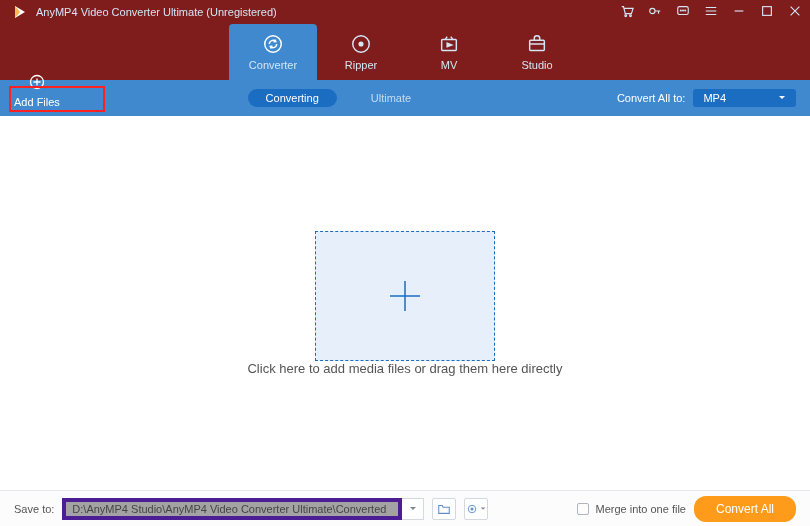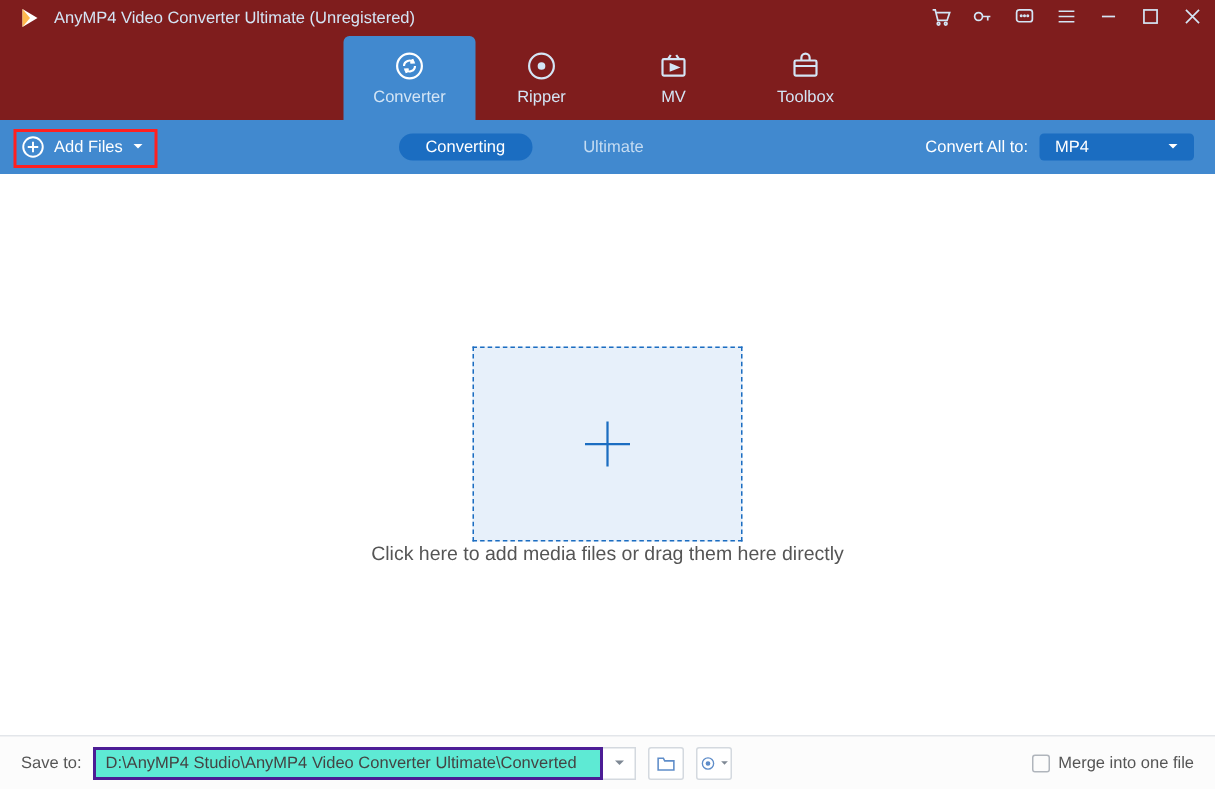--- a/index.html
+++ b/index.html
@@ -24,21 +24,21 @@
 .tab.active { background: #1b6dc1; color: #fff; }
 
 .convert-all { display: flex; align-items: center; gap: 8px; }
 .format-select { background: #1b6dc1; padding: 3px 10px; border-radius: 3px; display: flex; align-items: center; gap: 52px; cursor: pointer; min-width: 100px; justify-content: space-between; }
 
 .main { height: 374px; display: flex; flex-direction: column; align-items: center; justify-content: center; background: #fff; }
 .dropzone { width: 180px; height: 130px; border: 1.5px dashed #1b6dc1; background: #e7f0fa; display: flex; align-items: center; justify-content: center; cursor: pointer; }
 .drop-text { font-size: 13px; color: #555; text-align: center; }
 
 .footer { height: 36px; border-top: 1px solid #e3e6ea; display: flex; align-items: center; padding: 18px 14px; font-size: 11px; color: #555; gap: 8px; background: #fcfcfc; }
-.save-path { flex: 0 0 340px; height: 22px; border: 2px solid #4c1d95; display: flex; align-items: center; padding: 0 6px; color: #444; font-size: 11px; background: #5eead4; overflow: hidden; white-space: nowrap; }
+.save-path { flex: 0 0 340px; height: 22px; border: 4px solid #4c1d95; display: flex; align-items: center; padding: 0 6px; color: #444; font-size: 11px; background: #a3a3a3; overflow: hidden; white-space: nowrap; }
 .path-dd { width: 22px; height: 22px; border: 1px solid #d4d9df; border-left: none; display: flex; align-items: center; justify-content: center; cursor: pointer; background: #fff; }
 .icon-btn { width: 24px; height: 22px; border: 1px solid #d4d9df; display: flex; align-items: center; justify-content: center; cursor: pointer; background: #fff; border-radius: 2px; }
 .spacer { flex: 1; }
 .merge { display: flex; align-items: center; gap: 6px; cursor: pointer; }
 .checkbox { width: 12px; height: 12px; border: 1px solid #b0b5bc; border-radius: 2px; }
 .convert-btn { background: #ff9b1a; color: #fff; padding: 6px 22px; border-radius: 12px; cursor: pointer; font-size: 12px; }
 
 svg { display: block; }
 .highlight-box { position: absolute; border: 2px solid #ff2020; top: 86px; left: 9px; width: 96px; height: 26px; pointer-events: none; }
 </style>
@@ -120,27 +120,27 @@
           <path d="M8 7l2-3M16 7l-2-3"></path>
           <path d="M10 11l5 2-5 2z" fill="#d4e5f5"></path>
         </svg>
       <span>MV</span>
     </div>
     <div class="nav-item">
       <svg width="22" height="22" viewBox="0 0 24 24" fill="none" stroke="#d4e5f5" stroke-width="1.6">
           <rect x="4" y="8" width="16" height="11" rx="1"></rect>
           <path d="M4 12h16M9 8V6a3 3 0 0 1 6 0v2"></path>
         </svg>
-      <span>Toolbox</span>
+      <span>Studio</span>
     </div>
   </div>
 </div>
 
 <div class="toolbar">
-  <div class="add-files" style="border:none;padding:0;">
+  <div class="add-files" style="border:none;padding:0;flex-direction:column;">
     <svg width="16" height="16" viewBox="0 0 16 16" fill="none" stroke="#fff" stroke-width="1.3">
         <circle cx="8" cy="8" r="6.5"></circle>
         <path d="M8 4.5v7M4.5 8h7"></path>
       </svg>
     <span>Add Files</span>
     <svg width="8" height="8" viewBox="0 0 8 8">
         <path d="M1 2l3 3 3-3" fill="#fff"></path>
       </svg>
   </div>
   <div class="tabs-center">
@@ -191,13 +191,14 @@
       </svg>
     <svg width="6" height="6" viewBox="0 0 8 8">
         <path d="M1 2l3 3 3-3" fill="#7e8894"></path>
       </svg>
   </div>
   <div class="spacer"></div>
   <div class="merge">
     <div class="checkbox"></div>
     <span>Merge into one file</span>
   </div>
+  <div class="convert-btn">Convert All</div>
 </div>
 
 </body></html>

